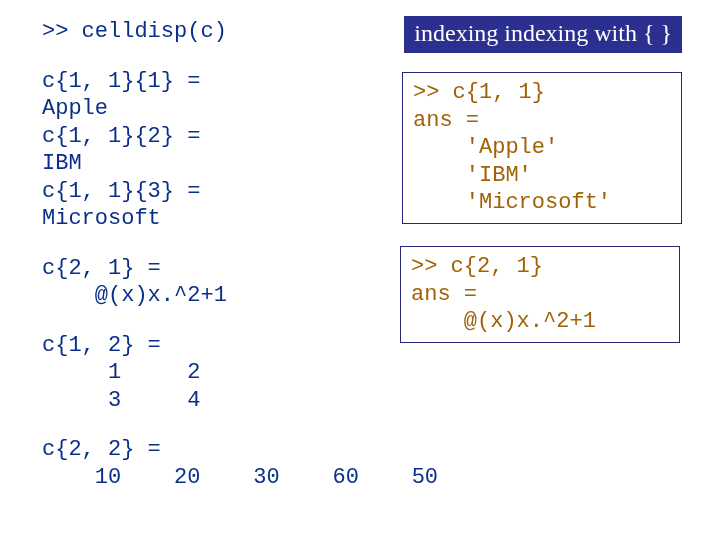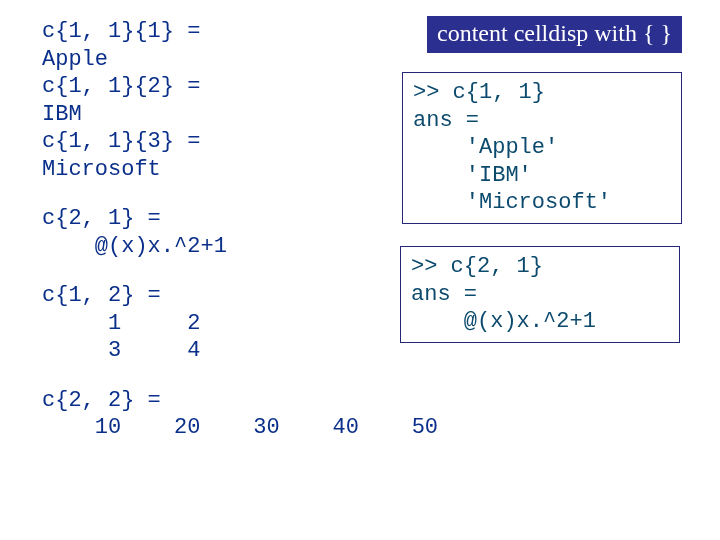--- a/index.html
+++ b/index.html
@@ -11,21 +11,21 @@
     background: #fff;
     position: relative;
   }
   .mono {
     font-family: "Courier New", monospace;
     font-size: 22px;
     line-height: 1.25;
     white-space: pre;
   }
   .blue { color: #0a2f8a; }
-  .black { color: #0c4a6e; }
+  .black { color: #a16207; }
   .left-col {
     position: absolute;
     left: 42px;
     top: 18px;
   }
   .banner {
     position: absolute;
     right: 38px;
     top: 16px;
     background: #2b2f8f;
@@ -47,36 +47,37 @@
   .box2 {
     right: 40px;
     top: 246px;
     width: 258px;
   }
   .block { margin-bottom: 22px; }
 </style>
 </head>
 <body>
 
-<div class="banner">content celldisp with { }</div>
+<div class="banner">indexing indexing with { }</div>
 
 <div class="left-col">
+  <div class="mono blue block">&gt;&gt; celldisp(c)</div>
   <div class="mono blue block">c{1, 1}{1} =
 Apple
 c{1, 1}{2} =
 IBM
 c{1, 1}{3} =
 Microsoft</div>
   <div class="mono blue block">c{2, 1} =
     @(x)x.^2+1</div>
   <div class="mono blue block">c{1, 2} =
      1     2
      3     4</div>
   <div class="mono blue">c{2, 2} =
-    10    20    30    40    50</div>
+    10    20    30    60    50</div>
 </div>
 
 <div class="box box1">
   <div class="mono black">&gt;&gt; c{1, 1}
 ans =
     'Apple'
     'IBM'
     'Microsoft'</div>
 </div>
 

